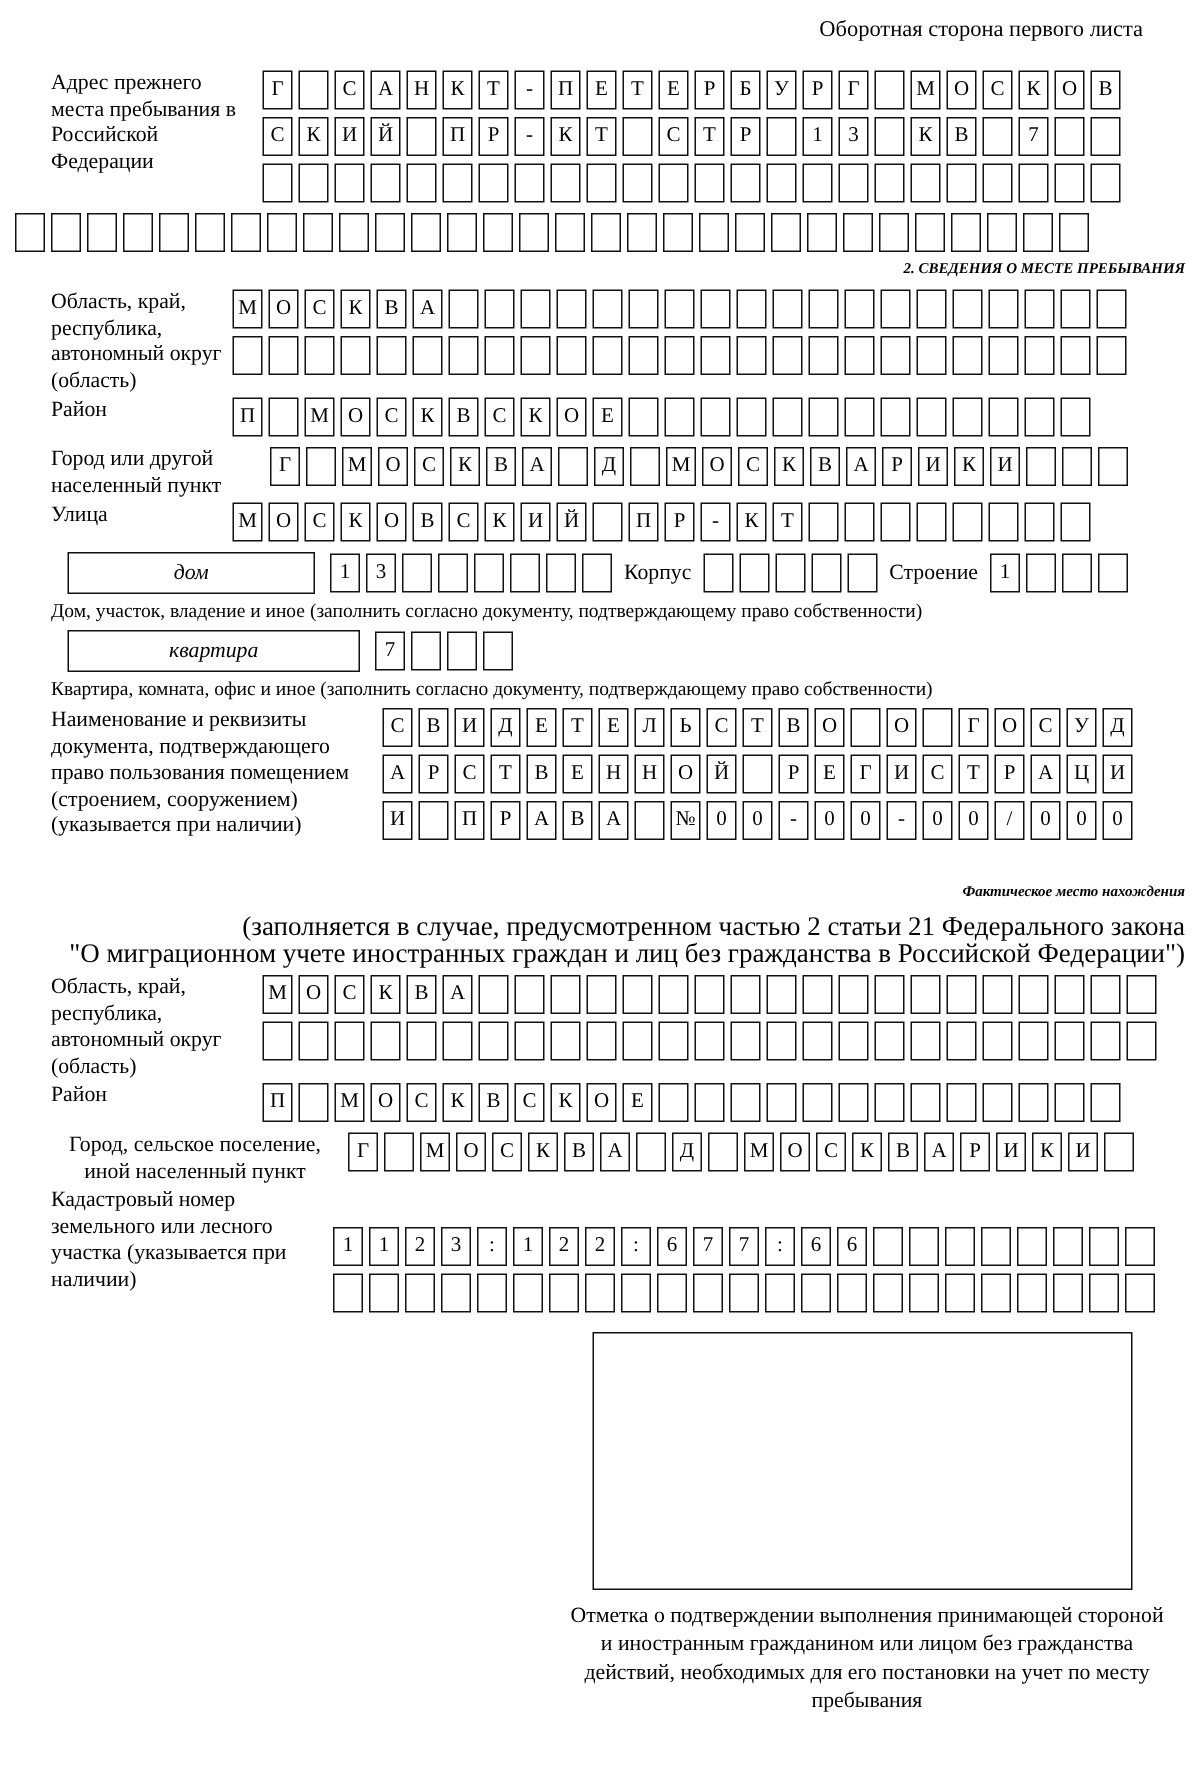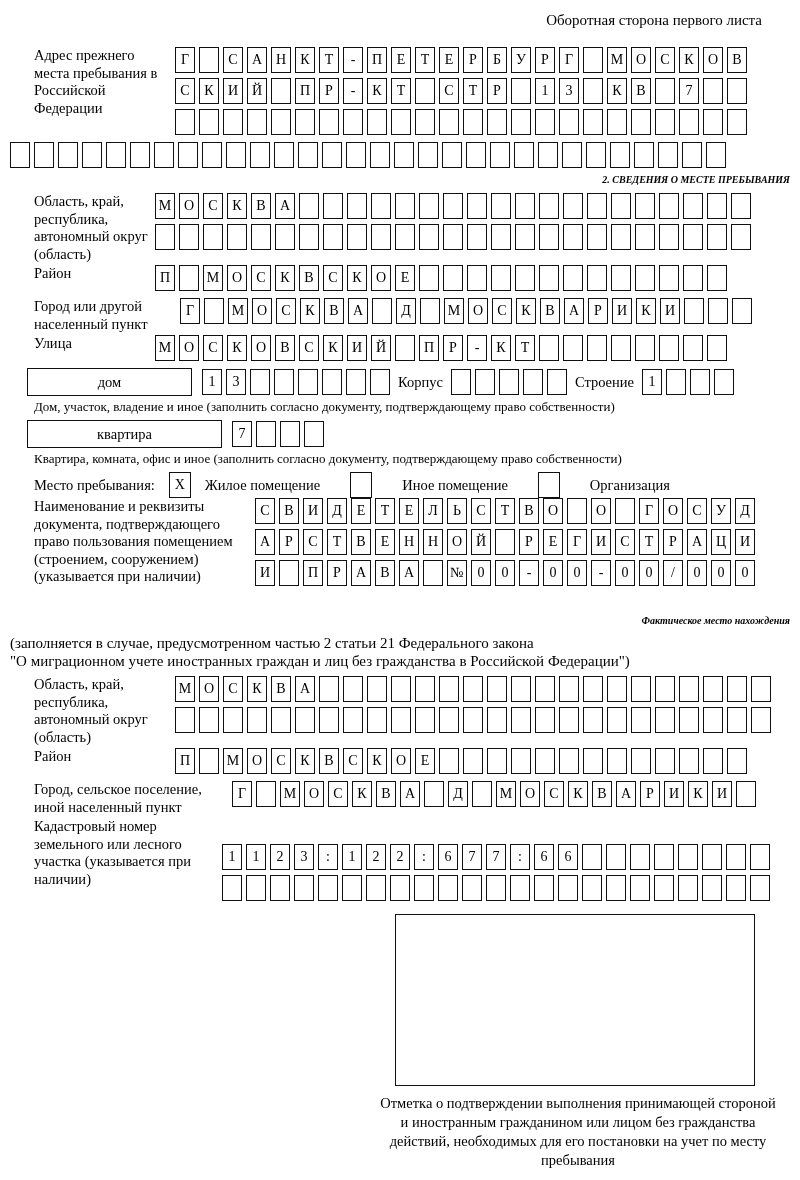--- a/index.html
+++ b/index.html
@@ -27,32 +27,32 @@
 
   .note-c { font-size:13px; text-align:center; margin:2px 0 4px 0; }
   .note-l { font-size:13px; text-align:left; padding-left:24px; margin:1px 0 5px 0; }
 
   .sec-title { font-size:10px; font-weight:bold; text-align:right; margin:6px 0 8px 0;font-style:italic; }
 
   .inline-row { display:flex; align-items:center; margin-bottom:3px; }
   .wide-box {
     border:1.6px solid #111; height:28px;
     display:flex; align-items:center; justify-content:center;
-    font-size:14.5px; margin-left:17px;
+    font-size:14.5px; margin-left:35px;font-style:italic;
   }
   .mini-lbl { font-size:14.5px; padding:0 8px; white-space:nowrap; }
 
   .stay-row { display:flex; align-items:center; font-size:14.5px; padding-left:24px; margin-top:4px; }
   .chk {
     width:22px; height:26px; border:1.6px solid #111; flex:0 0 22px;
     display:flex; align-items:center; justify-content:center; font-size:14px;
   }
   .stay-gap { width:14px; } .stay-gap-l { width:30px; }
 
-  .fact-note { font-size:15px; text-align:left; line-height:18px; }
+  .fact-note { font-size:18px; text-align:right; line-height:18px; }
 
   .stamp-box {
     border:1.8px solid #111; width:360px; height:172px;
     margin-left:385px; margin-top:8px;
   }
   .stamp-caption {
     width:400px; margin-left:368px; margin-top:8px;
     font-size:14.5px; line-height:19px; text-align:center;
   }
 </style>
@@ -367,35 +367,20 @@
     <div style="width:10px;"></div>
     <div class="cells" style="margin-bottom:0;">
         <span class="cell">7</span>
         <span class="cell"></span>
         <span class="cell"></span>
         <span class="cell"></span>
       </div>
   </div>
   <div class="note-l">Квартира, комната, офис и иное (заполнить согласно документу, подтверждающему право собственности)</div>
 
-  <div class="stay-row">
-    <span>Место пребывания:</span>
-    <span class="stay-gap"></span>
-    <span class="chk">X</span>
-    <span class="stay-gap"></span>
-    <span>Жилое помещение</span>
-    <span class="stay-gap-l"></span>
-    <span class="chk"></span>
-    <span class="stay-gap-l"></span>
-    <span>Иное помещение</span>
-    <span class="stay-gap-l"></span>
-    <span class="chk"></span>
-    <span class="stay-gap-l"></span>
-    <span>Организация</span>
-  </div>
 
   <div class="frow">
     <div class="lbl" style="width:245px;">Наименование и реквизиты документа, подтверждающего право пользования помещением (строением, сооружением) (указывается при наличии)</div>
     <div class="rowscol">
       <div class="cells">
           <span class="cell">С</span>
           <span class="cell">В</span>
           <span class="cell">И</span>
           <span class="cell">Д</span>
           <span class="cell">Е</span>
@@ -553,21 +538,21 @@
         <span class="cell"></span>
         <span class="cell"></span>
         <span class="cell"></span>
         <span class="cell"></span>
         <span class="cell"></span>
         <span class="cell"></span>
       </div>
   </div>
 
   <div class="frow">
-    <div class="lbl" style="width:222px;">Город, сельское поселение, иной населенный пункт</div>
+    <div class="lbl" style="width:222px;text-align:center;">Город, сельское поселение, иной населенный пункт</div>
     <div class="cells">
         <span class="cell">Г</span>
         <span class="cell"></span>
         <span class="cell">М</span>
         <span class="cell">О</span>
         <span class="cell">С</span>
         <span class="cell">К</span>
         <span class="cell">В</span>
         <span class="cell">А</span>
         <span class="cell"></span>

